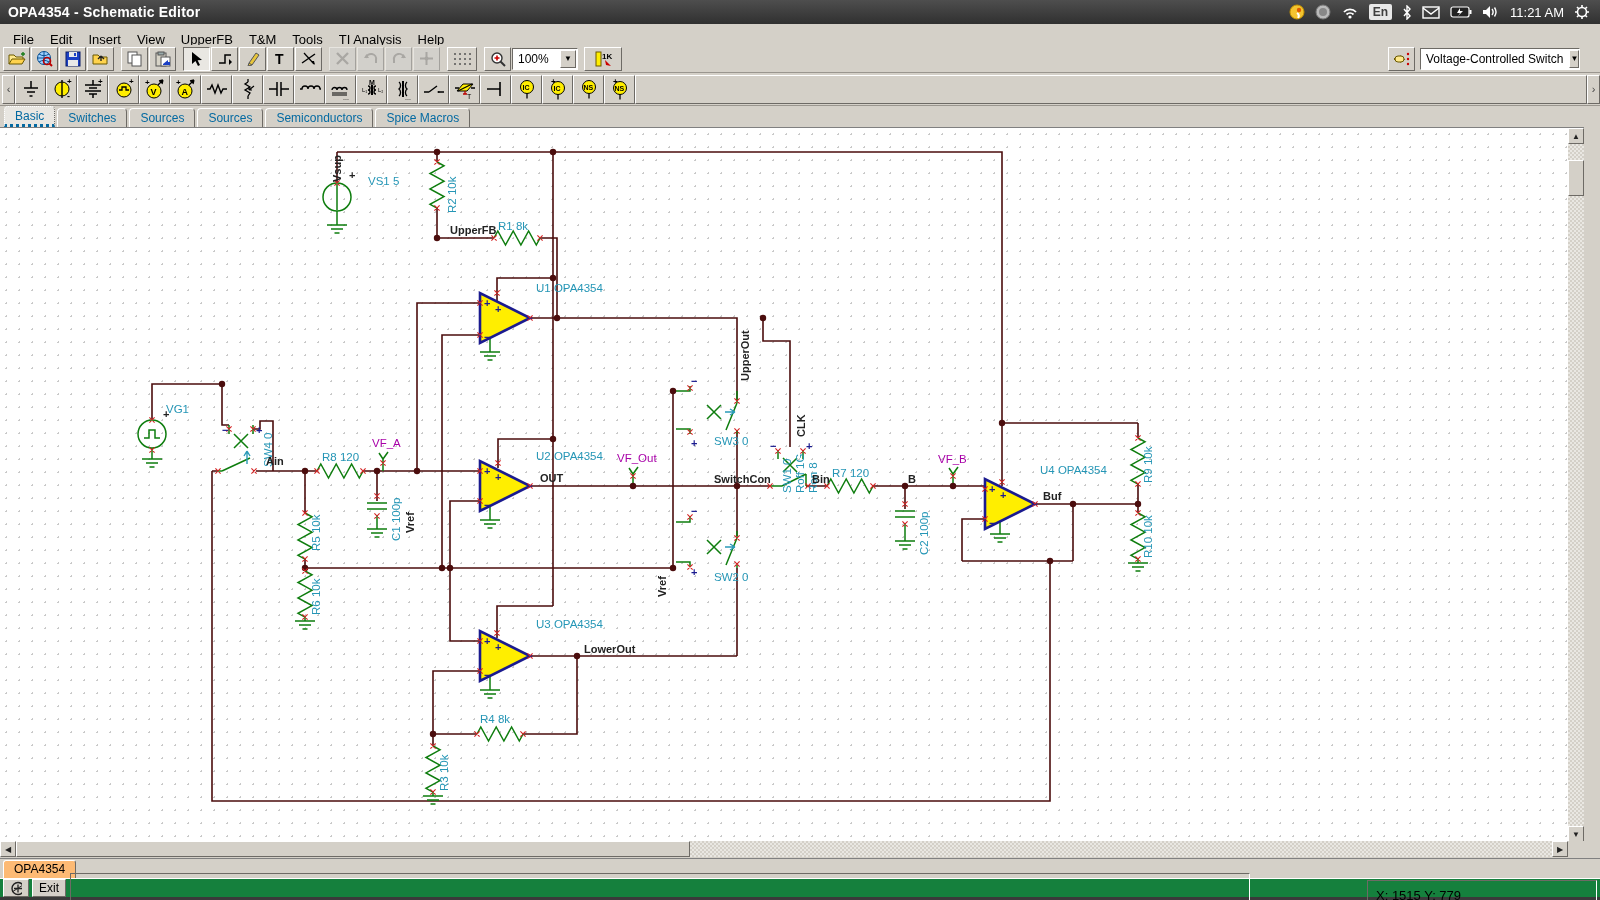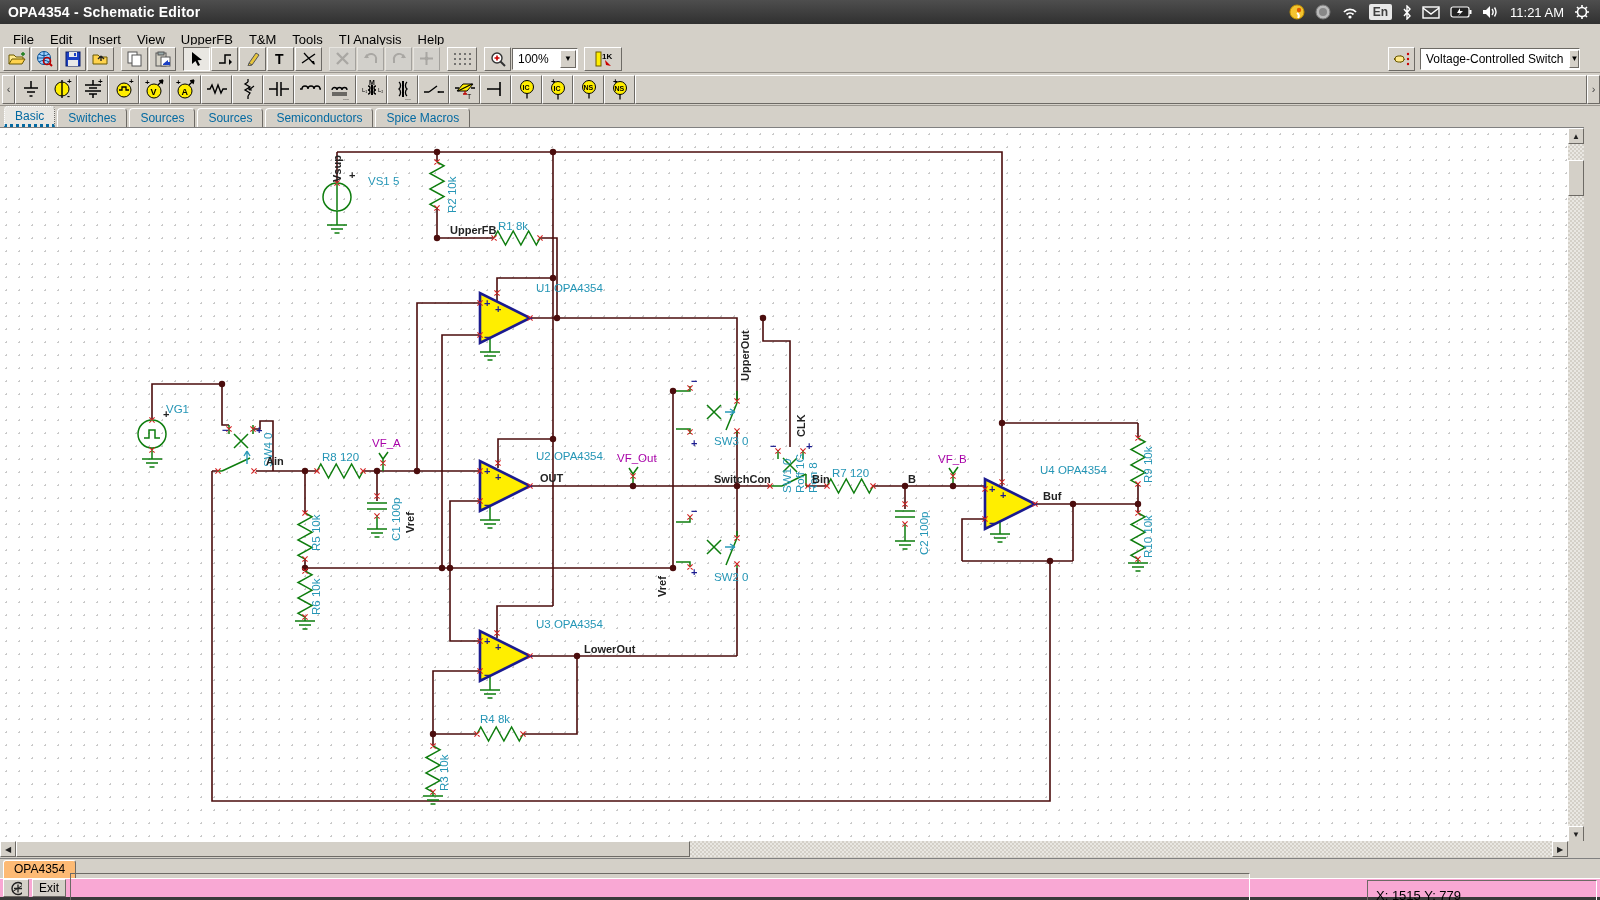--- a/index.html
+++ b/index.html
@@ -50,21 +50,21 @@
   #schem { position:absolute; left:0; top:0; }
   
   .sb-btn { position:absolute; background:#d4d0c8; border:1px solid; border-color:#fff #6d6a65 #6d6a65 #fff;
     display:flex; align-items:center; justify-content:center; font-size:8px; color:#222; }
   .sb-track { position:absolute; background:#e9e7e2; background-image:linear-gradient(45deg,#d4d0c8 25%,transparent 25%,transparent 75%,#d4d0c8 75%),linear-gradient(45deg,#d4d0c8 25%,transparent 25%,transparent 75%,#d4d0c8 75%); background-size:4px 4px; background-position:0 0,2px 2px; }
   .sb-thumb { position:absolute; background:#d4d0c8; border:1px solid; border-color:#fff #6d6a65 #6d6a65 #fff; }
   
   #sheet-row { position:absolute; left:0; top:858px; width:1600px; height:20px; background:#d4d0c8; border-top:1px solid #808080; }
   #sheet-tab { position:absolute; left:3px; top:1px; height:18px; padding:1px 10px; font-size:12px; background:#fdba74;
     border:1px solid #6d6a65; border-top-color:#fff; border-left-color:#fff; border-bottom:none; border-radius:3px 3px 0 0; }
-  #statusbar { position:absolute; left:0; top:878px; width:1600px; height:22px; background:#f9a8d4; border-top:1px solid #fff;
+  #statusbar { position:absolute; left:0; top:878px; width:1600px; height:22px; background:#15803d; border-top:1px solid #fff;
     border-bottom:3px solid #3a3a3a; display:flex; align-items:center; }
   .status-btn { height:18px; margin-left:3px; background:#d4d0c8; border:1px solid; border-color:#fff #6d6a65 #6d6a65 #fff;
     display:flex; align-items:center; justify-content:center; font-size:12px; padding:0 6px; }
   .status-panel { height:31px; border:1px solid; border-color:#6d6a65 #fff #fff #6d6a65; margin-left:4px; }
   #coords-panel { position:absolute; right:3px; top:1px; width:230px; display:flex; align-items:center; padding-left:8px; font-size:13px; }
   
   text { font-family:"Liberation Sans",sans-serif; }
   .t-part { fill:#2596b6; font-size:11.5px; }
   .t-net  { fill:#222; font-size:11px; font-weight:bold; }
   .t-probe{ fill:#a800a8; font-size:11.5px; }

